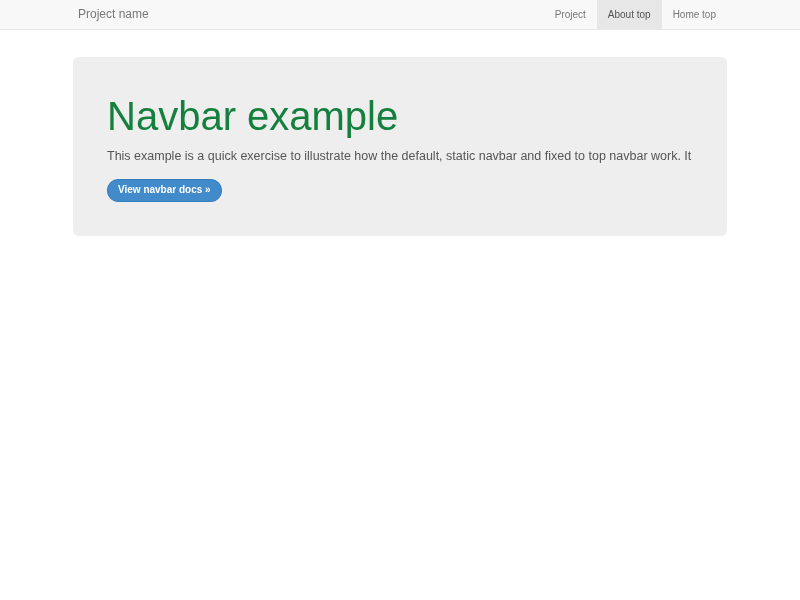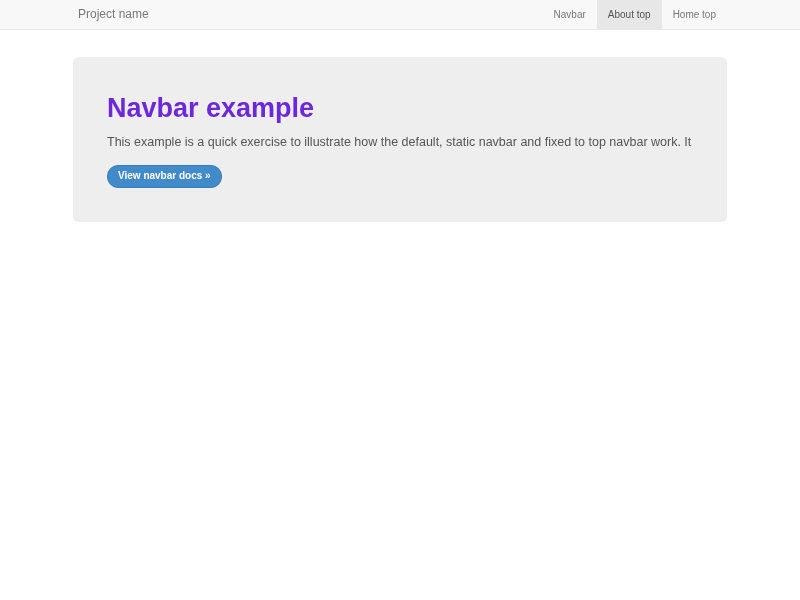--- a/index.html
+++ b/index.html
@@ -59,23 +59,23 @@
   }
 
   
   .jumbotron-wrap { margin-top: 27px; }
   .jumbotron {
     background: #eeeeee;
     border-radius: 6px;
     padding: 37px 34px 34px 34px;
   }
   .jumbotron h1 {
-    font-size: 27px;
-    font-weight: 700;
-    color: #6d28d9;
+    font-size: 40px;
+    font-weight: 400;
+    color: #15803d;
     line-height: 1.1;
     margin-bottom: 9px;
     letter-spacing: 0;
   }
   .jumbotron .desc {
     font-size: 12.5px;
     color: #555;
     line-height: 19px;
   }
   .btn-primary {
@@ -99,21 +99,21 @@
 
 <nav class="navbar">
   <div class="container">
     <a href="#" class="navbar-brand">Project name</a>
 
 
     <div class="nav-spacer"></div>
 
     <ul class="nav nav-right">
       <li>
-        <a href="#">Navbar</a>
+        <a href="#">Project</a>
       </li>
       <li class="active">
         <a href="#">About top</a>
       </li>
       <li>
         <a href="#">Home top</a>
       </li>
     </ul>
   </div>
 </nav>

